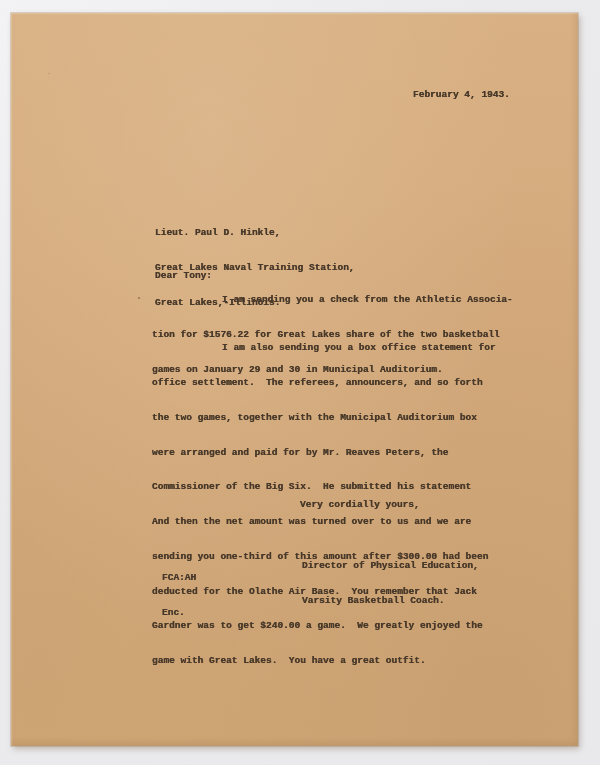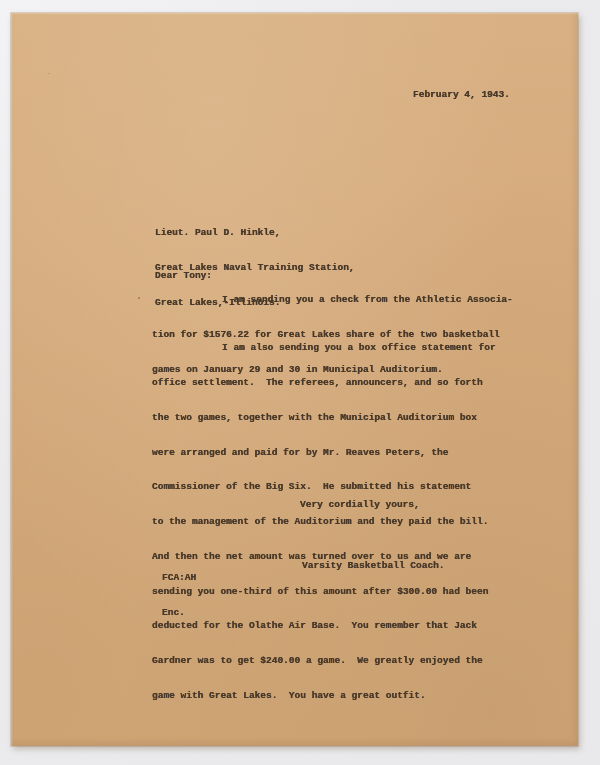--- a/index.html
+++ b/index.html
@@ -95,33 +95,33 @@
       <div class="line">tion for $1576.22 for Great Lakes share of the two basketball</div>
       <div class="line">games on January 29 and 30 in Municipal Auditorium.</div>
     </div>
 
     <div class="typed para-2">
       <div class="line indent">I am also sending you a box office statement for</div>
       <div class="line">office settlement.  The referees, announcers, and so forth</div>
       <div class="line">the two games, together with the Municipal Auditorium box</div>
       <div class="line">were arranged and paid for by Mr. Reaves Peters, the</div>
       <div class="line">Commissioner of the Big Six.  He submitted his statement</div>
-      <div class="line">to the management of the Auditorium and they paid the bill.</div>
       <div class="line">And then the net amount was turned over to us and we are</div>
       <div class="line">sending you one-third of this amount after $300.00 had been</div>
       <div class="line">deducted for the Olathe Air Base.  You remember that Jack</div>
       <div class="line">Gardner was to get $240.00 a game.  We greatly enjoyed the</div>
       <div class="line">game with Great Lakes.  You have a great outfit.</div>
     </div>
 
     <div class="typed closing-block">
       <div class="line">Very cordially yours,</div>
     </div>
 
     <div class="typed signature-block">
+      <div class="line">Director of Physical Education,</div>
       <div class="line">Varsity Basketball Coach.</div>
     </div>
 
     <div class="typed reference-block">
       <div class="line">FCA:AH</div>
       <div class="line">Enc.</div>
     </div>
 
     <div class="speck speck-1"></div>
     <div class="speck speck-2"></div>

